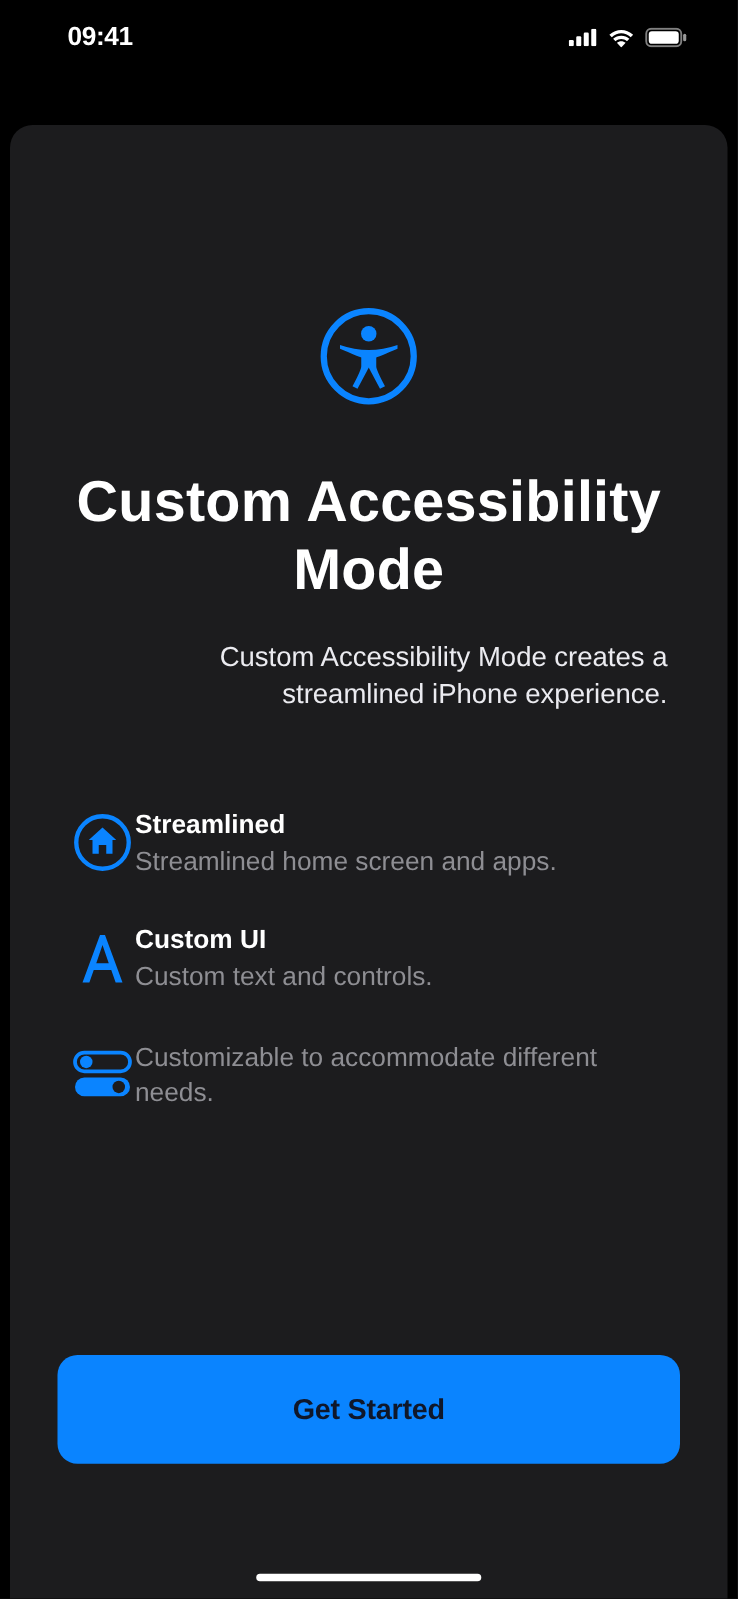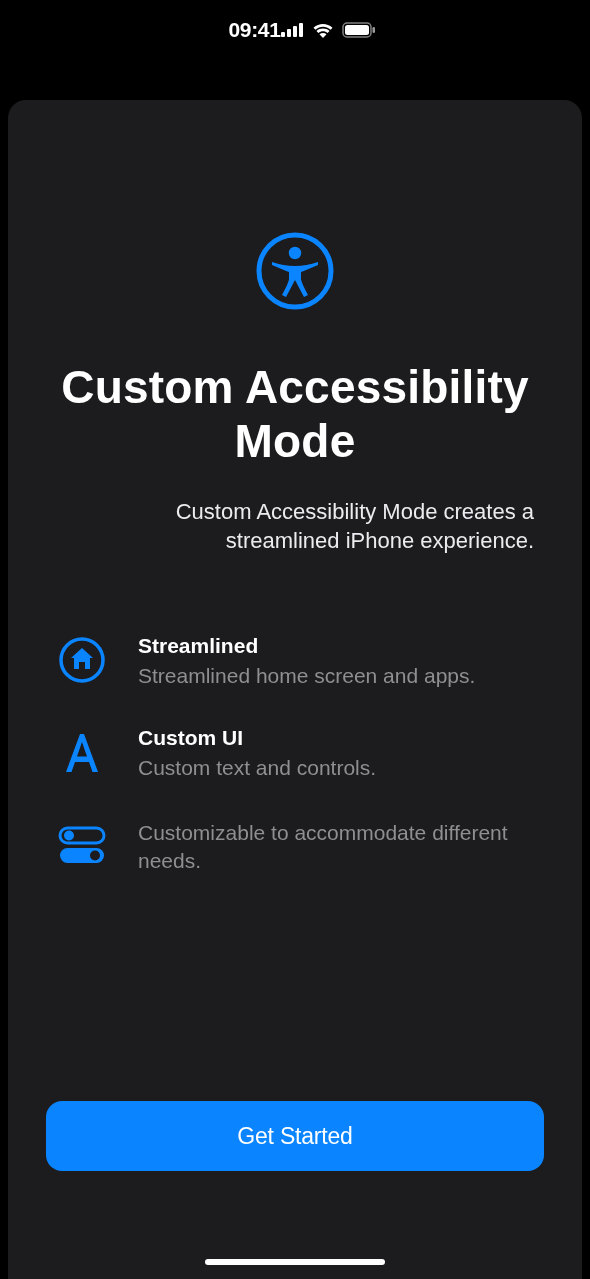--- a/index.html
+++ b/index.html
@@ -12,21 +12,21 @@
     height: 1279px;
     background: #000;
     font-family: -apple-system, BlinkMacSystemFont, 'Segoe UI', Helvetica, Arial, sans-serif;
     color: #fff;
     overflow: hidden;
     position: relative;
   }
   .status-bar {
     height: 60px;
     display: flex;
-    justify-content: center;
+    justify-content: space-between;
     align-items: center;
     padding: 0 40px 0 54px;
   }
   .status-time {
     font-size: 21px;
     font-weight: 600;
     letter-spacing: -0.3px;
   }
   .status-right {
     display: flex;
@@ -38,21 +38,21 @@
     align-items: center;
   }
   .sheet {
     position: absolute;
     top: 100px;
     left: 8px;
     right: 8px;
     bottom: 0;
     background: #1c1c1e;
     border-radius: 18px 18px 0 0;
-    padding: 4px 38px;
+    padding: 18px 38px;
     display: flex;
     flex-direction: column;
   }
   .hero-icon {
     margin-top: 128px;
     display: flex;
     justify-content: center;
   }
   .page-title {
     margin-top: 50px;
@@ -73,21 +73,20 @@
   .features {
     margin-top: 78px;
     display: flex;
     flex-direction: column;
     gap: 36px;
     padding: 0 10px;
   }
   .feature {
     display: flex;
     align-items: flex-start;
-    gap: 30px;
   }
   .feature-icon {
     width: 52px;
     height: 52px;
     display: flex;
     align-items: center;
     justify-content: center;
     flex-shrink: 0;
     color: #0a84ff;
   }
@@ -105,26 +104,26 @@
     font-size: 21px;
     color: #8e8e93;
     line-height: 1.35;
   }
   .cta-button {
     position: absolute;
     bottom: 108px;
     left: 38px;
     right: 38px;
     background: #0a84ff;
-    color: #ffffff;
+    color: #0f172a;
     border: none;
     border-radius: 16px;
-    height: 70px;
+    height: 87px;
     font-size: 23px;
-    font-weight: 400;
+    font-weight: 700;
     cursor: pointer;
     letter-spacing: -0.2px;
   }
   .home-indicator {
     position: absolute;
     bottom: 14px;
     left: 50%;
     transform: translateX(-50%);
     width: 180px;
     height: 6px;

